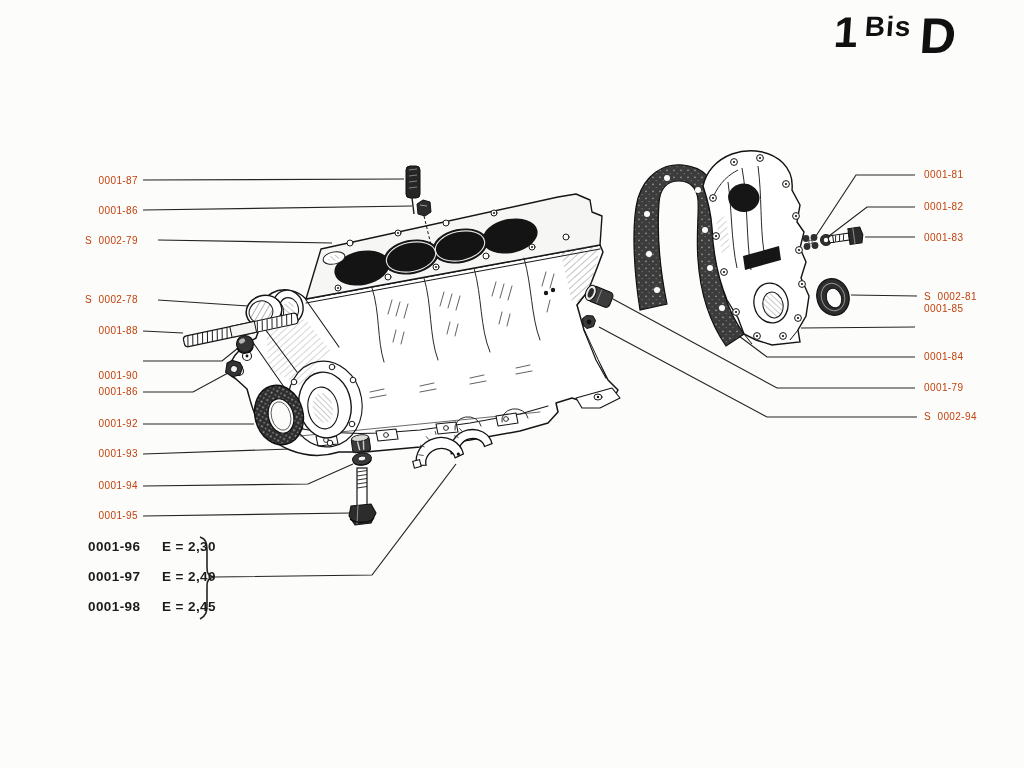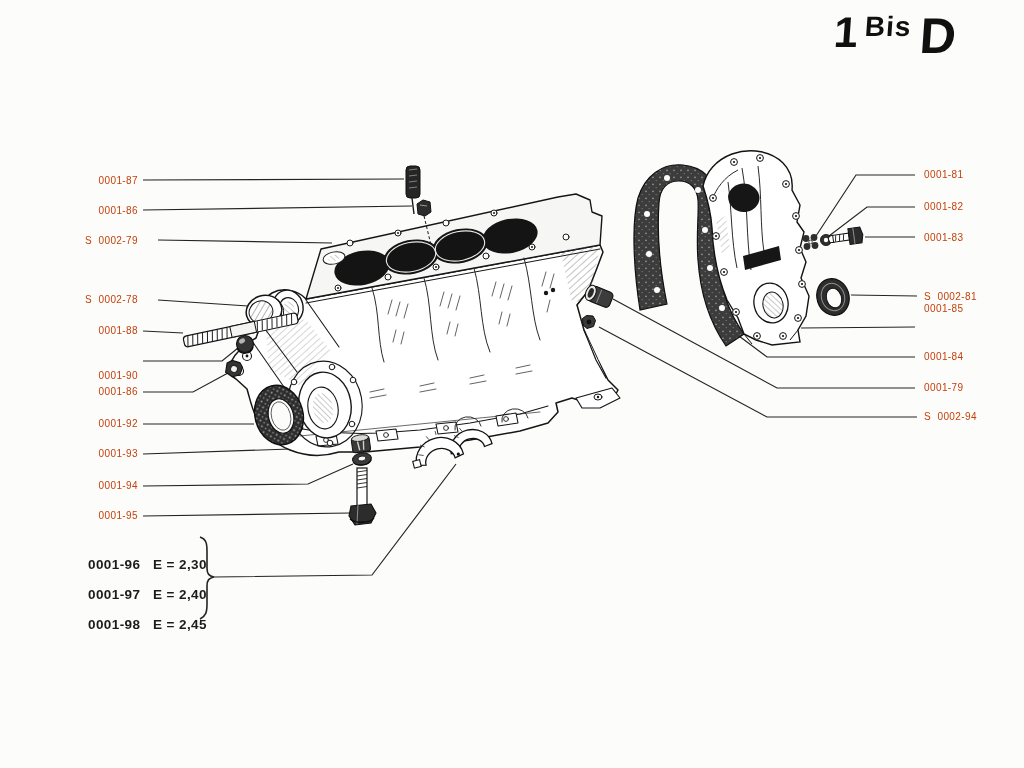--- a/index.html
+++ b/index.html
@@ -3,21 +3,21 @@
 <meta charset="utf-8">
 <style>
   html,body{margin:0;padding:0;background:#e8e8e4;}
   .page{position:relative;width:1024px;height:768px;background:#fcfcfb;overflow:hidden;
         font-family:"Liberation Sans",sans-serif;}
   svg.art{position:absolute;left:0;top:0;}
   .plbl{position:absolute;font-size:10px;font-weight:400;letter-spacing:.4px;
         color:#c2410c;white-space:pre;line-height:18px;}
   .plbl.r{width:122px;text-align:right;left:16px;}
   .plbl.rt{left:924px;text-align:center;}
-  .grow{position:absolute;left:88px;display:flex;gap:11px;margin-top:18px;}
+  .grow{position:absolute;left:88px;display:flex;gap:20px;}
   .grow span{font-size:13.5px;font-weight:600;letter-spacing:.4px;color:#1b1b1b;white-space:pre;line-height:18px;}
   .grow .gn{width:54px;}
   .hdr{position:absolute;left:832px;top:2px;width:170px;height:66px;color:#101010;}
   .hdr span{position:absolute;font-weight:bold;transform:skewX(-4deg);line-height:1;}
   .h1{left:2px;top:9px;font-size:43px;}
   .hbis{left:33px;top:11px;font-size:28px;letter-spacing:1px;}
   .hd{left:88px;top:9px;font-size:50px;}
 </style>
 </head>
 <body>

